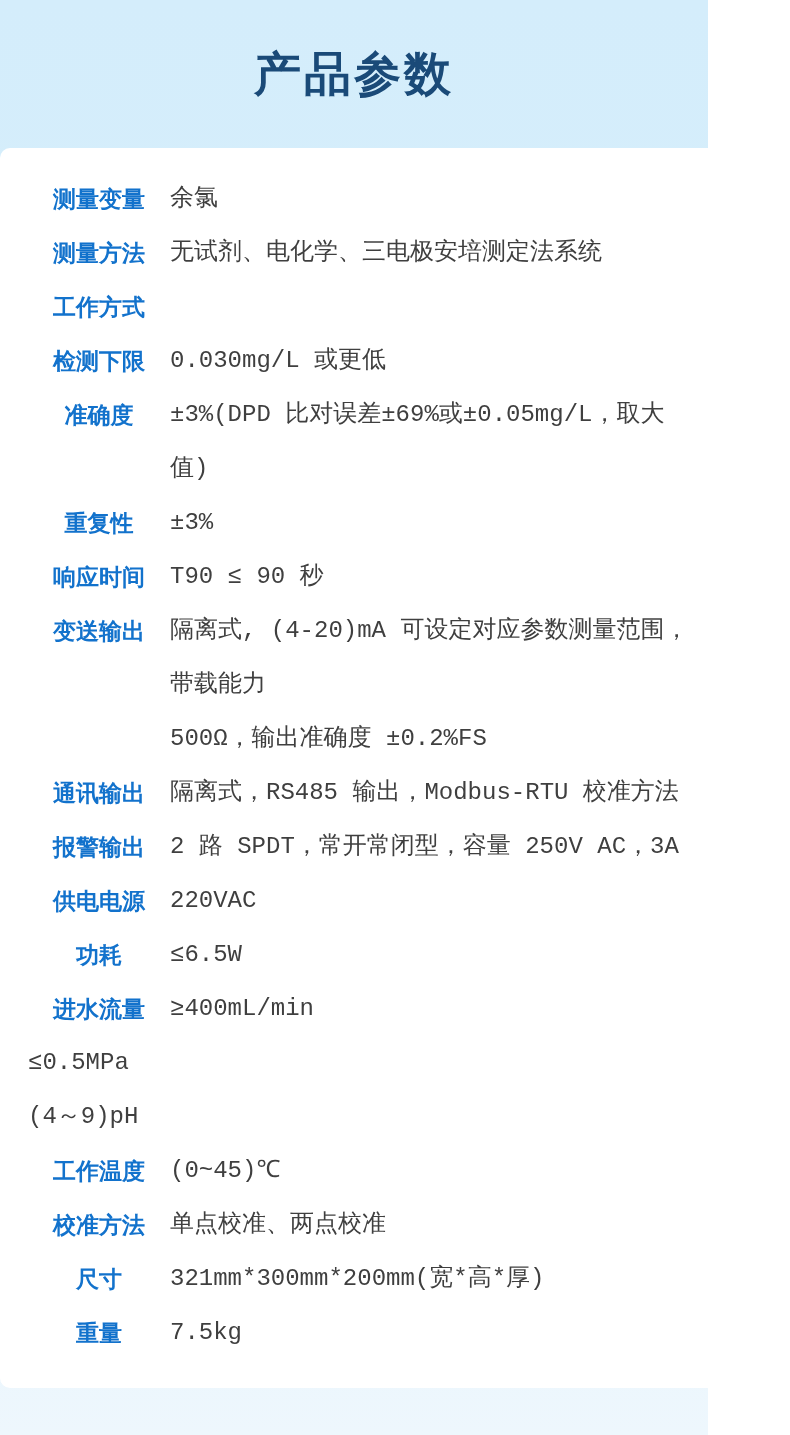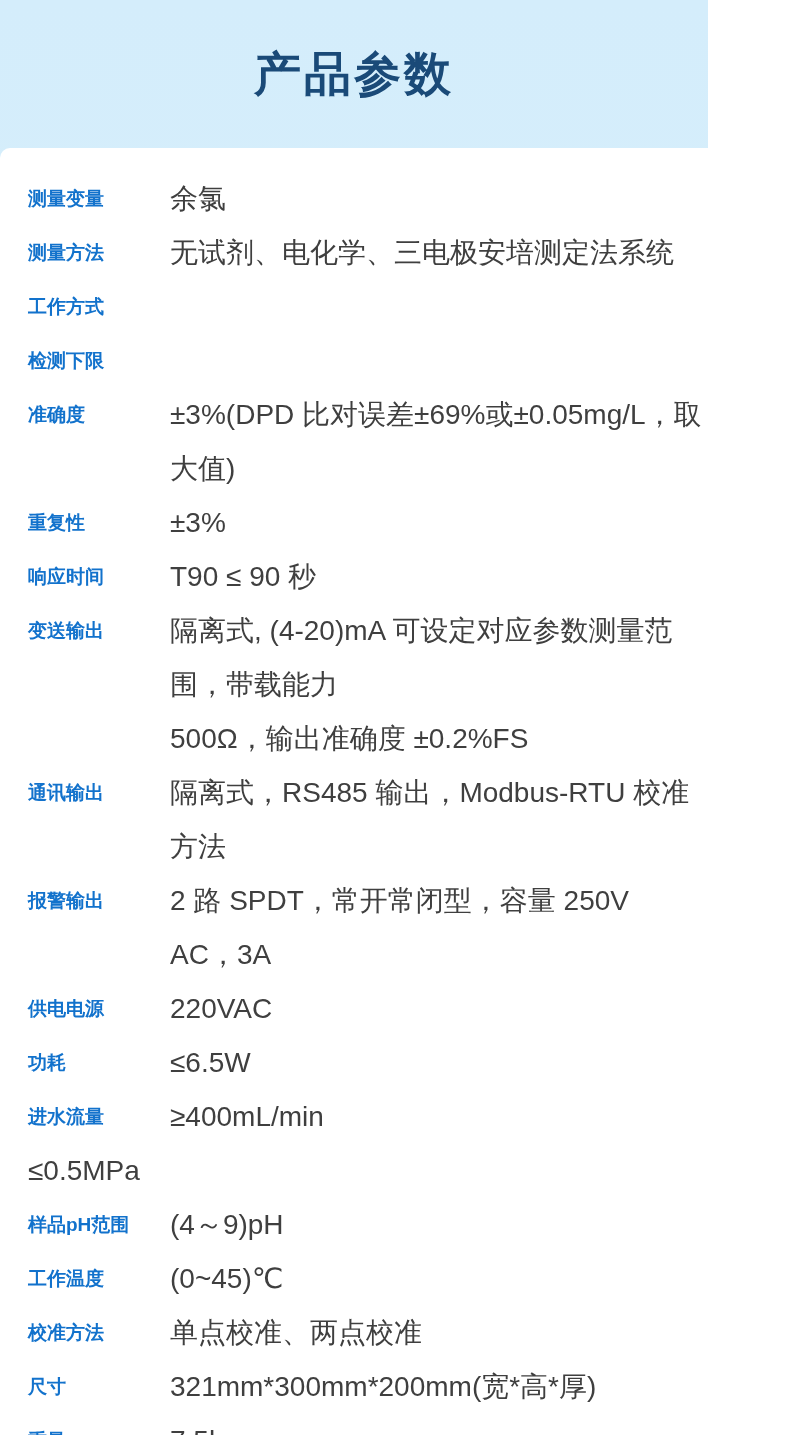--- a/index.html
+++ b/index.html
@@ -33,32 +33,34 @@
     background: #ffffff;
     border-radius: 10px;
     padding: 24px 28px 28px 28px;
   }
   .spec-row {
     display: flex;
     align-items: flex-start;
   }
   .spec-label {
     flex: 0 0 142px;
-    font-size: 19px;
+    font-size: 23px;
     font-weight: 700;
     color: #1272cc;
     line-height: 54px;
     white-space: nowrap;
+    text-align: center;
   }
   .spec-value {
     flex: 1;
-    font-size: 28px;
+    font-size: 24px;
     color: #3f3f3f;
     line-height: 54px;
     white-space: pre-line;
+    font-family: Liberation Mono, monospace;
   }
 </style>
 </head>
 <body>
 
 <div class="page">
   <div class="title-bar">
     <div class="page-title">产品参数</div>
   </div>
 
@@ -74,20 +76,21 @@
     <div class="spec-value">无试剂、电化学、三电极安培测定法系统</div>
   </div>
 
   <div class="spec-row">
     <div class="spec-label">工作方式</div>
   </div>
 
 
   <div class="spec-row">
     <div class="spec-label">检测下限</div>
+    <div class="spec-value">0.030mg/L 或更低</div>
   </div>
 
   <div class="spec-row">
     <div class="spec-label">准确度</div>
     <div class="spec-value">±3%(DPD 比对误差±69%或±0.05mg/L，取大值)</div>
   </div>
 
   <div class="spec-row">
     <div class="spec-label">重复性</div>
     <div class="spec-value">±3%</div>
@@ -128,21 +131,20 @@
   <div class="spec-row">
     <div class="spec-label">进水流量</div>
     <div class="spec-value">≥400mL/min</div>
   </div>
 
   <div class="spec-row">
     <div class="spec-value">≤0.5MPa</div>
   </div>
 
   <div class="spec-row">
-    <div class="spec-label">样品pH范围</div>
     <div class="spec-value">(4～9)pH</div>
   </div>
 
   <div class="spec-row">
     <div class="spec-label">工作温度</div>
     <div class="spec-value">(0~45)℃</div>
   </div>
 
   <div class="spec-row">
     <div class="spec-label">校准方法</div>

